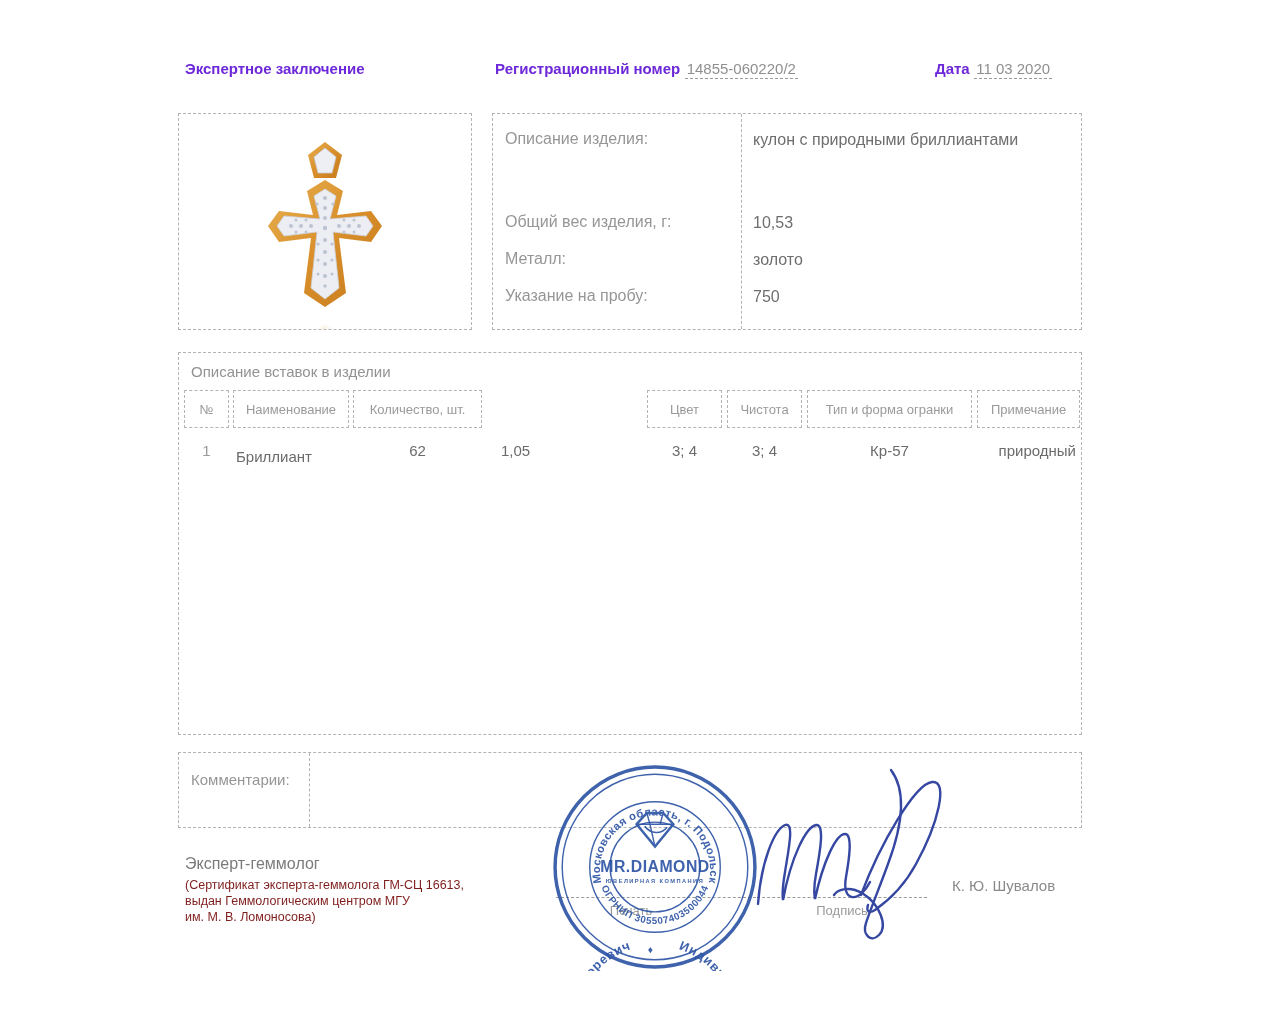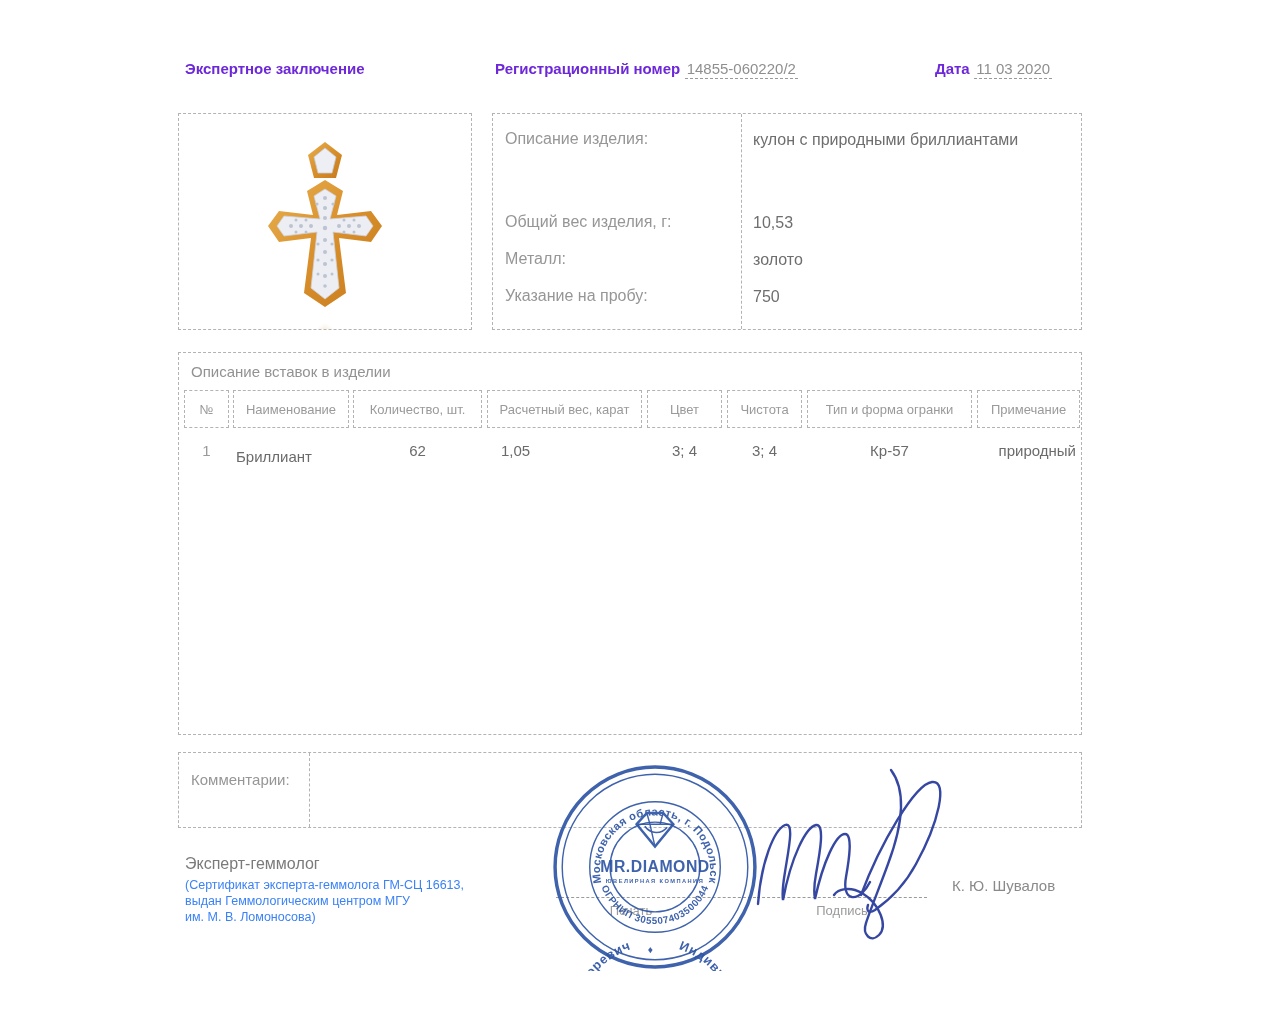--- a/index.html
+++ b/index.html
@@ -18,21 +18,21 @@
     position:absolute;border:1px dashed #b3b3b3;box-sizing:border-box;height:38px;
     display:flex;align-items:center;justify-content:center;
     font-size:13px;color:#9a9a9a;white-space:nowrap;background:#fff;
   }
   .td-cell{
     position:absolute;height:24px;line-height:24px;font-size:15px;color:#6b6b6b;
     white-space:nowrap;box-sizing:border-box;
   }
   .sig-line{border-top:1px dashed #9a9a9a;height:0;}
   .sig-lbl{font-size:13px;color:#9a9a9a;text-align:center;}
-  .cert{font-size:12.5px;color:#3b82f6;line-height:16px;white-space:nowrap;}
+  .cert{font-size:12.5px;color:#7f1d1d;line-height:16px;white-space:nowrap;}
   svg text{font-family:"Liberation Sans",sans-serif;}
 </style>
 </head>
 <body>
 
 <div class="page">
 
   <div class="abs hdr" style="left:185px;top:60px;">Экспертное заключение</div>
 
   <div class="abs" style="left:495px;top:60px;white-space:nowrap;">
@@ -124,21 +124,20 @@
     <div class="abs lbl" style="left:12px;top:173px;text-align:center;">Указание на пробу:</div>
     <div class="abs val" style="left:260px;top:174px;">750</div>
   </div>
 
   <div class="abs dash-box" style="left:178px;top:352px;width:904px;height:383px;">
     <div class="abs tbl-title" style="left:12px;top:10px;">Описание вставок в изделии</div>
 
     <div class="th-cell" style="left:5px;  top:37px;width:45px;">№</div>
     <div class="th-cell" style="left:54px; top:37px;width:116px;">Наименование</div>
     <div class="th-cell" style="left:174px;top:37px;width:129px;">Количество, шт.</div>
-    <div class="th-cell" style="left:308px;top:37px;width:155px;">Расчетный вес, карат</div>
     <div class="th-cell" style="left:468px;top:37px;width:75px;">Цвет</div>
     <div class="th-cell" style="left:548px;top:37px;width:75px;">Чистота</div>
     <div class="th-cell" style="left:628px;top:37px;width:165px;">Тип и форма огранки</div>
     <div class="th-cell" style="left:798px;top:37px;width:103px;">Примечание</div>
 
     <div>
       <div class="td-cell" style="left:5px;  top:86px;width:45px;text-align:center;color:#9a9a9a;">1</div>
       <div class="td-cell" style="left:57px; top:92px;width:116px;text-align:left;">Бриллиант</div>
       <div class="td-cell" style="left:174px;top:86px;width:129px;text-align:center;">62</div>
       <div class="td-cell" style="left:322px;top:86px;width:155px;">1,05</div>

